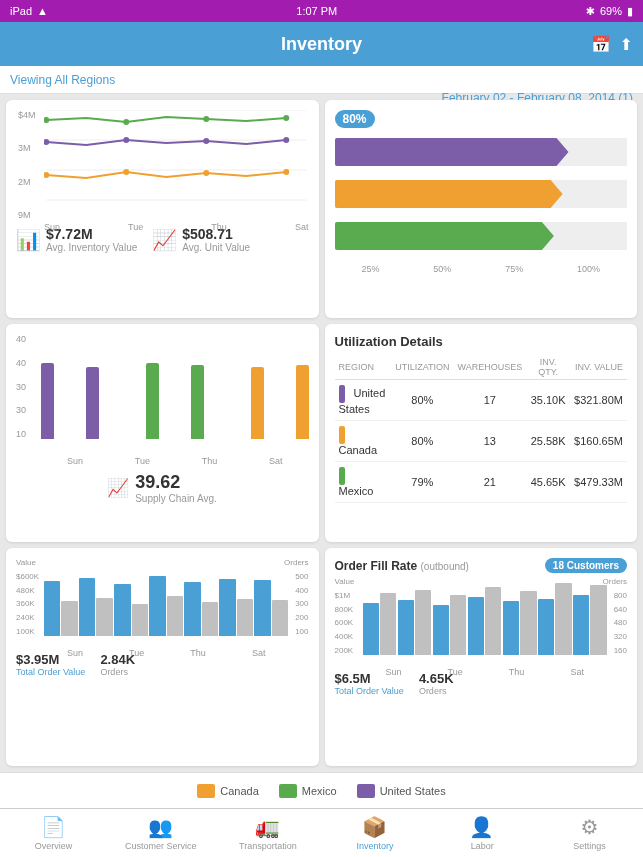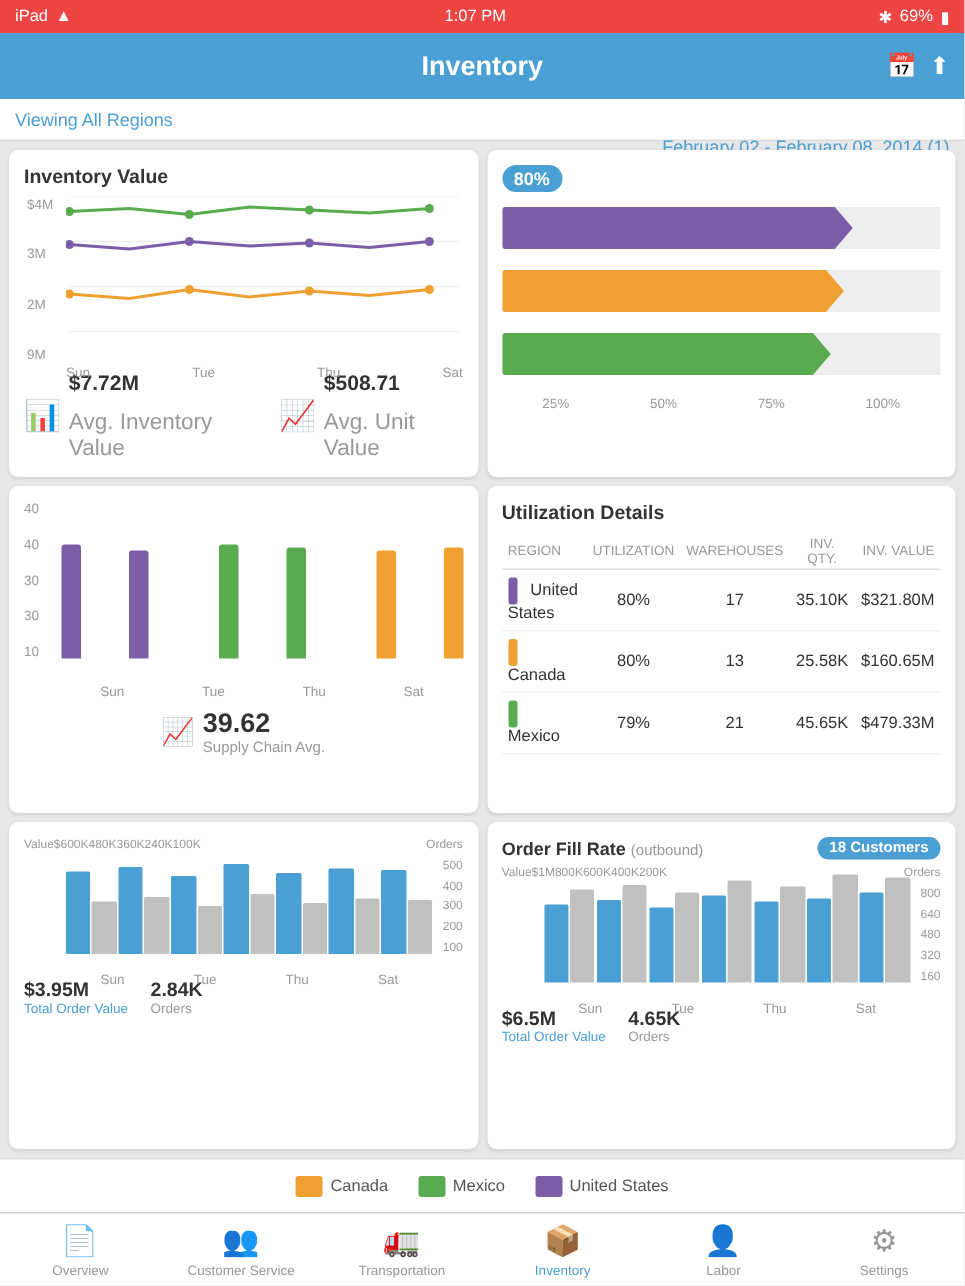--- a/index.html
+++ b/index.html
@@ -1,19 +1,19 @@
 <!DOCTYPE html>
 <html><head>
   <meta charset="utf-8">
   <style>
     * { box-sizing: border-box; margin: 0; padding: 0; }
     body { font-family: -apple-system, 'Helvetica Neue', Arial, sans-serif; background: #f0f0f0; width: 643px; height: 857px; overflow: hidden; font-size: 12px; }
 
     
-    .status-bar { background: #ef4444; display: flex; justify-content: space-between; align-items: center; padding: 4px 10px; height: 22px; color: white; font-size: 11px; font-weight: 500; }
+    .status-bar { background: #a21caf; display: flex; justify-content: space-between; align-items: center; padding: 4px 10px; height: 22px; color: white; font-size: 11px; font-weight: 500; }
     .status-left { display: flex; align-items: center; gap: 5px; }
     .status-right { display: flex; align-items: center; gap: 5px; }
 
     
     .header { background: #4a9fd4; display: flex; justify-content: center; align-items: center; padding: 8px 10px; height: 44px; position: relative; }
     .header-title { color: white; font-size: 18px; font-weight: 600; }
     .header-icons { position: absolute; right: 10px; display: flex; gap: 8px; }
     .header-icon { color: white; font-size: 16px; cursor: pointer; }
 
     
@@ -28,21 +28,21 @@
     .card-row { display: flex; gap: 6px; flex: 1; }
     .card { background: white; border-radius: 6px; padding: 10px; flex: 1; overflow: hidden; box-shadow: 0 1px 3px rgba(0,0,0,0.1); }
     .card-title { font-size: 13px; font-weight: 600; color: #333; margin-bottom: 6px; }
     .chart-labels-y { position: absolute; left: 0; top: 0; height: 100%; display: flex; flex-direction: column; justify-content: space-between; font-size: 9px; color: #999; padding: 0 2px; }
     .chart-area { margin-left: 28px; height: 100%; }
     .x-labels { display: flex; justify-content: space-between; font-size: 9px; color: #999; margin-left: 28px; margin-top: 2px; }
     .stats-row { display: flex; gap: 15px; margin-top: 6px; }
     .stat-item { display: flex; align-items: center; gap: 5px; }
     .stat-icon { font-size: 20px; color: #4a9fd4; }
     .stat-value { font-size: 14px; font-weight: 700; color: #333; }
-    .stat-label { font-size: 15px; color: #999; margin-top: 10px; }
+    .stat-label { font-size: 10px; color: #999; }
 
     
     .util-badge { background: #4a9fd4; color: white; border-radius: 12px; padding: 2px 8px; font-size: 12px; font-weight: 600; float: right; }
     .util-bars { margin-top: 10px; }
     .util-bar-row { margin-bottom: 14px; }
     .util-bar-bg { background: #eee; border-radius: 0; height: 28px; position: relative; }
     .util-bar-fill { height: 100%; border-radius: 2px; clip-path: polygon(0 0, calc(100% - 12px) 0, 100% 50%, calc(100% - 12px) 100%, 0 100%); }
     .util-bar-purple { background: #7b5ea7; width: 80%; }
     .util-bar-orange { background: #f0a030; width: 78%; }
     .util-bar-green { background: #5aaa50; width: 75%; }
@@ -72,21 +72,21 @@
     .region-indicator { display: inline-block; width: 6px; height: 18px; border-radius: 2px; margin-right: 6px; vertical-align: middle; }
 
     
     .fill-rate-header { display: flex; justify-content: space-between; align-items: center; margin-bottom: 4px; }
     .supplier-badge { background: #4a9fd4; color: white; border-radius: 12px; padding: 2px 8px; font-size: 10px; font-weight: 600; }
     .fill-chart-area { position: relative; height: 90px; }
     .fill-bar-chart { height: 100%; display: flex; align-items: flex-end; gap: 1px; padding-bottom: 12px; padding-left: 28px; padding-right: 20px; }
     .fill-bar-pair { display: flex; align-items: flex-end; gap: 1px; flex: 1; }
     .fill-bar-blue { background: #4a9fd4; border-radius: 1px 1px 0 0; }
     .fill-bar-gray { background: #c0c0c0; border-radius: 1px 1px 0 0; }
-    .fill-y-left { position: absolute; left: 0; top: 0; height: calc(100% - 12px); display: flex; flex-direction: row; justify-content: space-between; font-size: 8px; color: #999; }
+    .fill-y-left { position: absolute; left: 0; top: 0; height: calc(100% - 12px); display: flex; flex-direction: column; justify-content: space-between; font-size: 8px; color: #999; }
     .fill-y-right { position: absolute; right: 0; top: 0; height: calc(100% - 12px); display: flex; flex-direction: column; justify-content: space-between; font-size: 8px; color: #999; text-align: right; }
     .fill-x-labels { display: flex; justify-content: space-around; font-size: 9px; color: #999; margin-left: 28px; margin-right: 20px; }
     .fill-stats { display: flex; gap: 15px; margin-top: 4px; }
     .fill-stat-value { font-size: 13px; font-weight: 700; color: #333; }
     .fill-stat-label { font-size: 9px; color: #4a9fd4; }
     .fill-stat-sub { font-size: 9px; color: #999; }
 
     
     .legend { background: white; display: flex; justify-content: center; align-items: center; gap: 20px; height: 36px; border-top: 1px solid #ddd; }
     .legend-item { display: flex; align-items: center; gap: 5px; font-size: 11px; color: #555; }
@@ -129,21 +129,20 @@
 <div class="sub-header">
   <span class="viewing-all">Viewing All Regions</span>
   <span class="date-range">February 02 - February 08, 2014 (1)</span>
 </div>
 
 <div class="main">
 
   <div class="card-row">
 
     <div class="card">
-      <div class="card-title">Inventory Value</div>
       <div style="position:relative; height:110px;">
         <div class="chart-labels-y">
           <span>$4M</span>
           <span>3M</span>
           <span>2M</span>
           <span>9M</span>
         </div>
         <div class="chart-area">
           <svg viewBox="0 0 260 95" width="100%" height="95">
 

